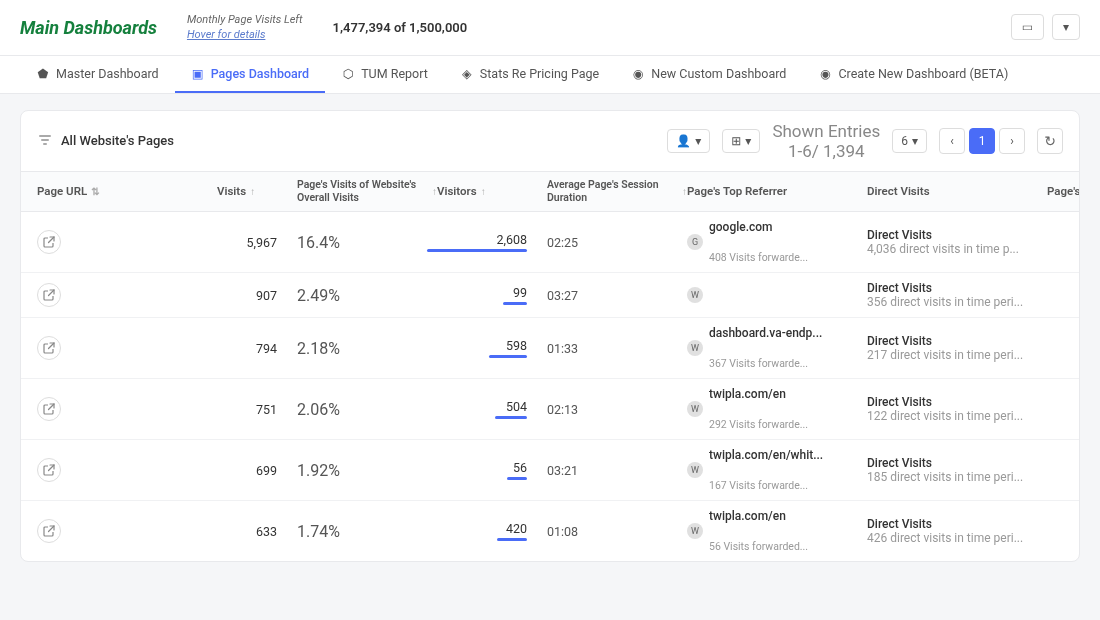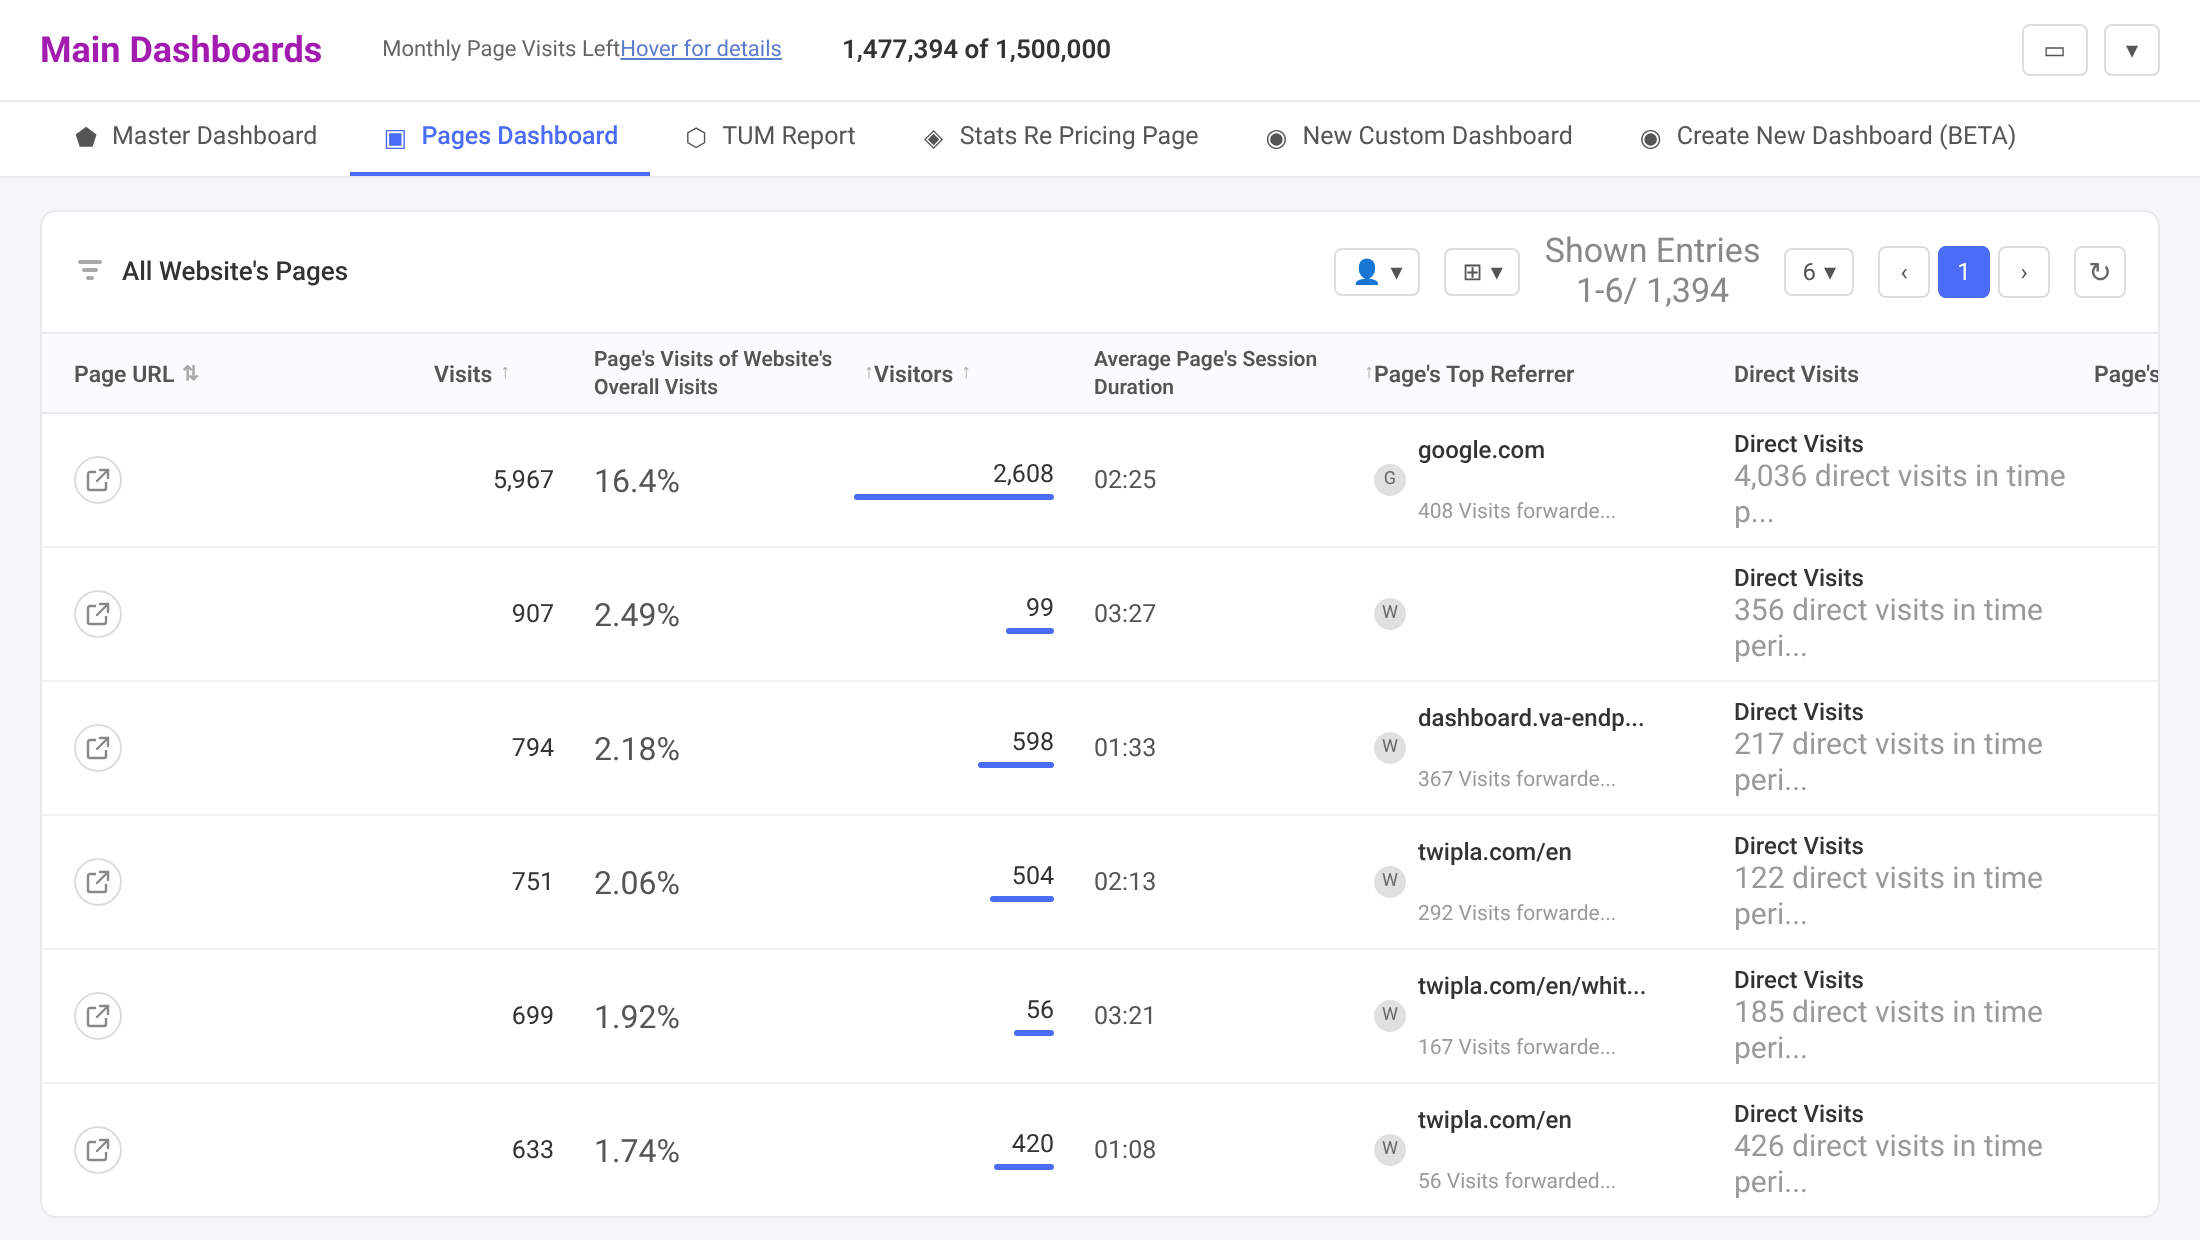--- a/index.html
+++ b/index.html
@@ -16,29 +16,31 @@
       background: #fff;
       padding: 12px 20px;
       display: flex;
       align-items: center;
       gap: 30px;
       border-bottom: 1px solid #e8e9ec;
     }
     .main-title {
       font-size: 18px;
       font-weight: 700;
-      color: #a21caf;
+      color: #15803d;
       white-space: nowrap;
+      font-style: italic;
     }
     .visits-info {
       display: flex;
-      flex-direction: row;
+      flex-direction: column;
       font-size: 11px;
       color: #666;
       line-height: 1.4;
+      font-style: italic;
     }
     .visits-count {
       font-size: 13px;
       font-weight: 600;
       color: #333;
     }
     .visits-label {
       color: #5b7bcc;
       text-decoration: underline;
       cursor: pointer;
@@ -274,21 +276,21 @@
     .direct-visits-cell {
       display: flex;
       flex-direction: column;
     }
     .direct-label {
       font-size: 12px;
       color: #333;
       font-weight: 500;
     }
     .direct-sub {
-      font-size: 15px;
+      font-size: 12px;
       color: #999;
     }
     .bounce-rate {
       font-size: 12.5px;
       color: #333;
       text-align: right;
     }
     .calendar-btn {
       display: flex;
       align-items: center;

